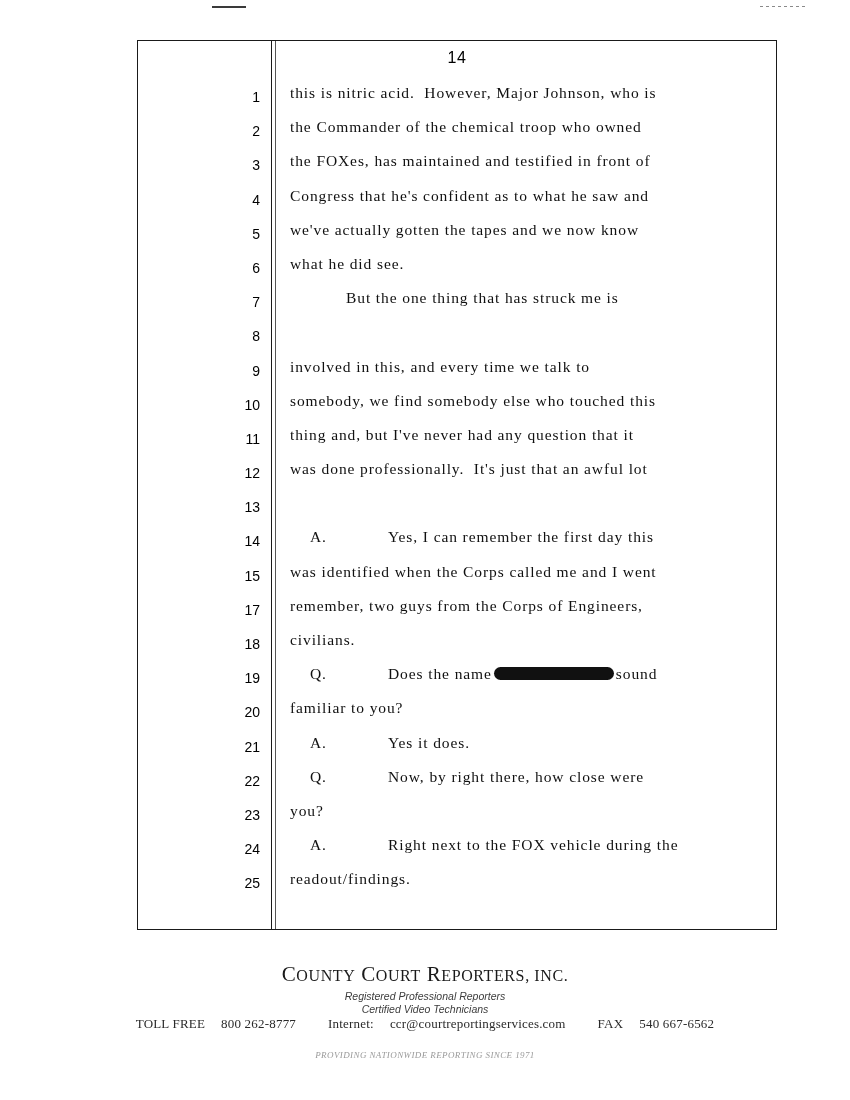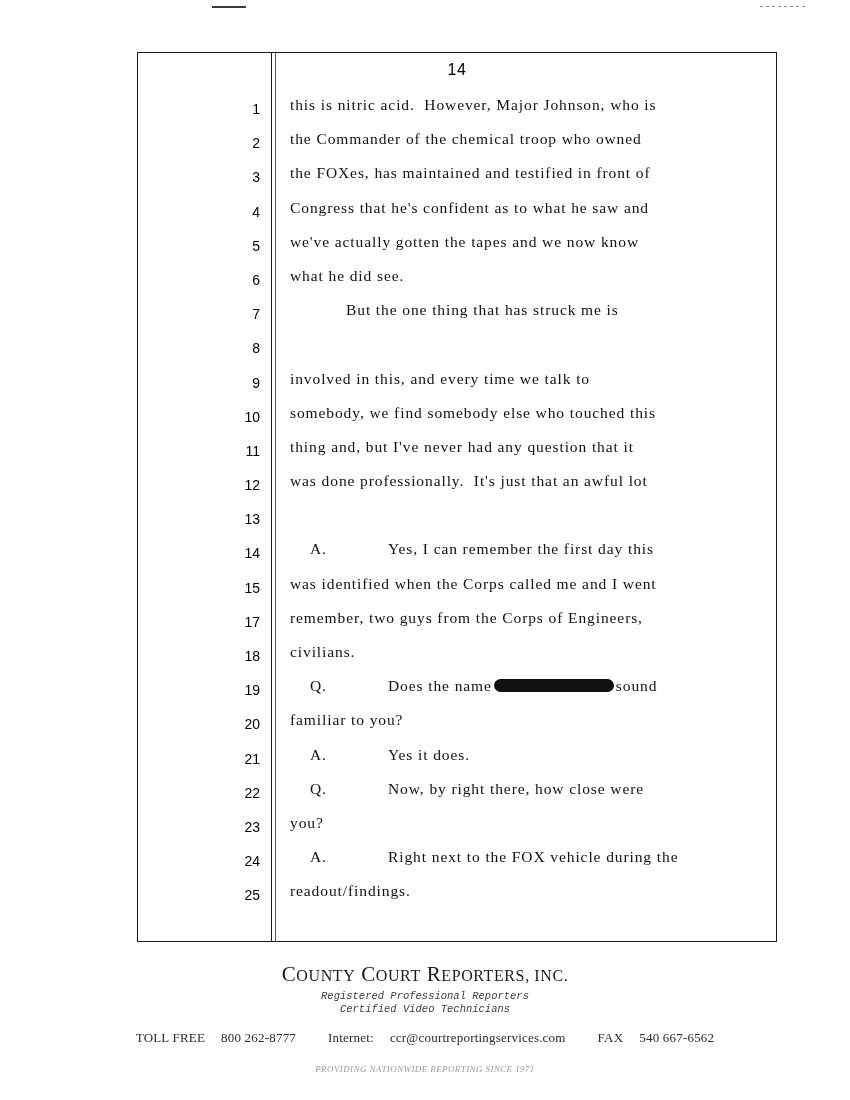--- a/index.html
+++ b/index.html
@@ -26,21 +26,21 @@
   .scan-mark-top.m1 { left: 212px; width: 34px; }
   .scan-mark-top.m2 {
     left: 760px; width: 46px; height: 1px;
     background: repeating-linear-gradient(to right, #8a8a8a 0 3px, transparent 3px 6px);
   }
 
   
   .transcript-frame {
     position: absolute;
     left: 137px;
-    top: 52px;
+    top: 40px;
     width: 640px;
     height: 890px;
     border: 1.5px solid #1a1a1a;
     box-sizing: border-box;
   }
 
   
   .gutter-rule {
     position: absolute;
     left: 133px;
@@ -133,29 +133,29 @@
     text-align: center;
   }
   .firm-name {
     font-family: Liberation Serif, serif;
     font-size: 21px;
     letter-spacing: 0.6px;
     color: #1a1a1a;
   }
   .firm-name .sc { font-size: 16px; }
   .firm-sub {
-    font-family: Liberation Mono, monospace;
+    font-family: Liberation Sans, sans-serif;
     font-style: italic;
     font-size: 10.5px;
     color: #3c3c3c;
     margin-top: 3px;
     line-height: 1.25;
   }
   .firm-contact {
-    margin-top: 14px;
+    margin-top: 0;
     font-family: "Liberation Serif", serif;
     font-size: 13px;
     color: #2a2a2a;
     letter-spacing: 0.2px;
   }
   .firm-contact .sp { display: inline-block; width: 16px; }
   .firm-tagline {
     margin-top: 18px;
     font-family: "Liberation Serif", serif;
     font-style: italic;

